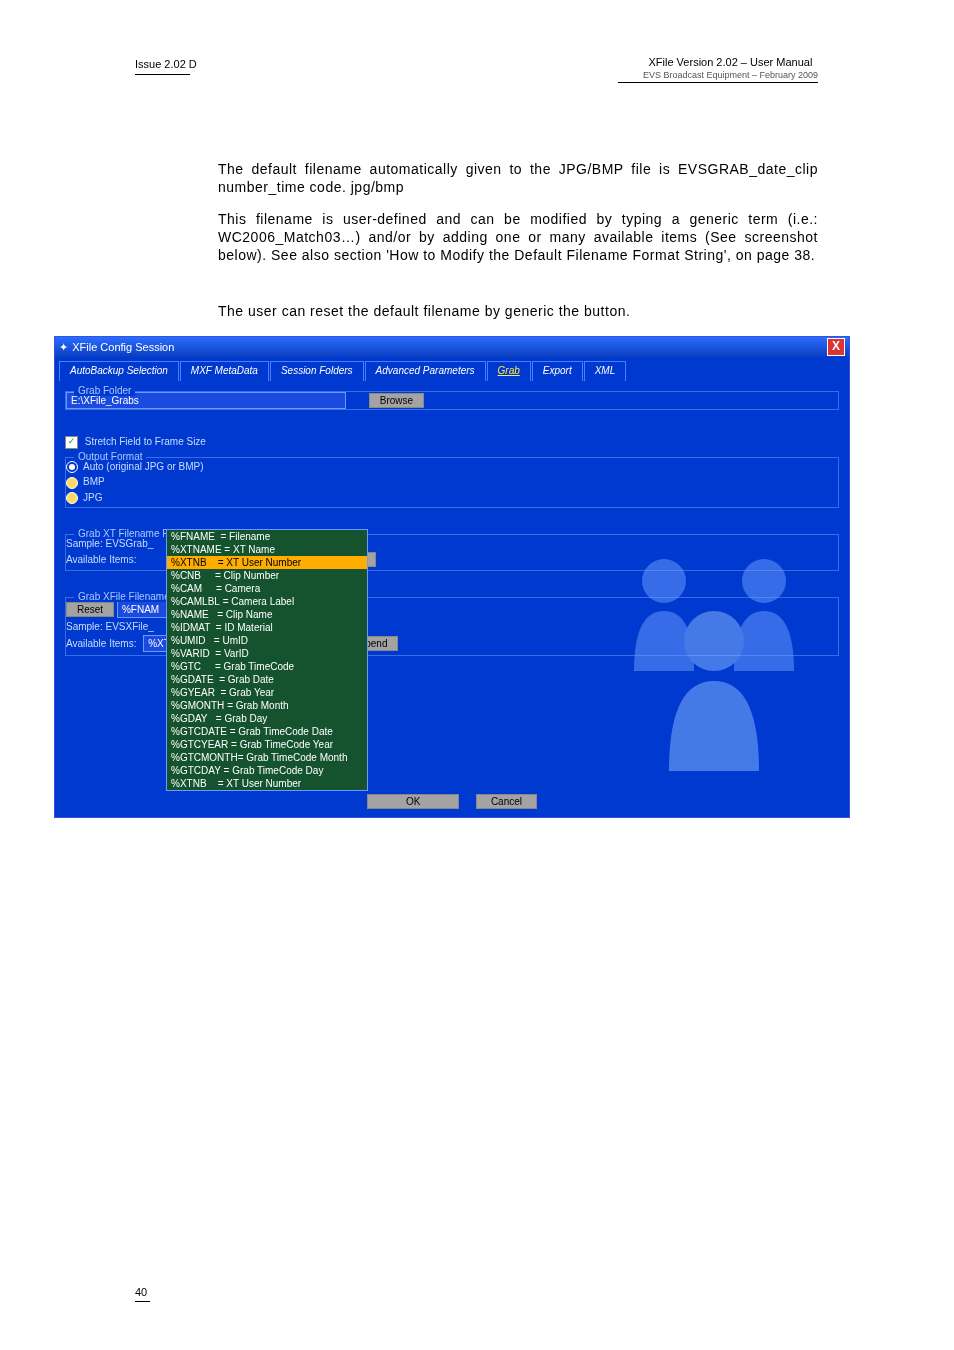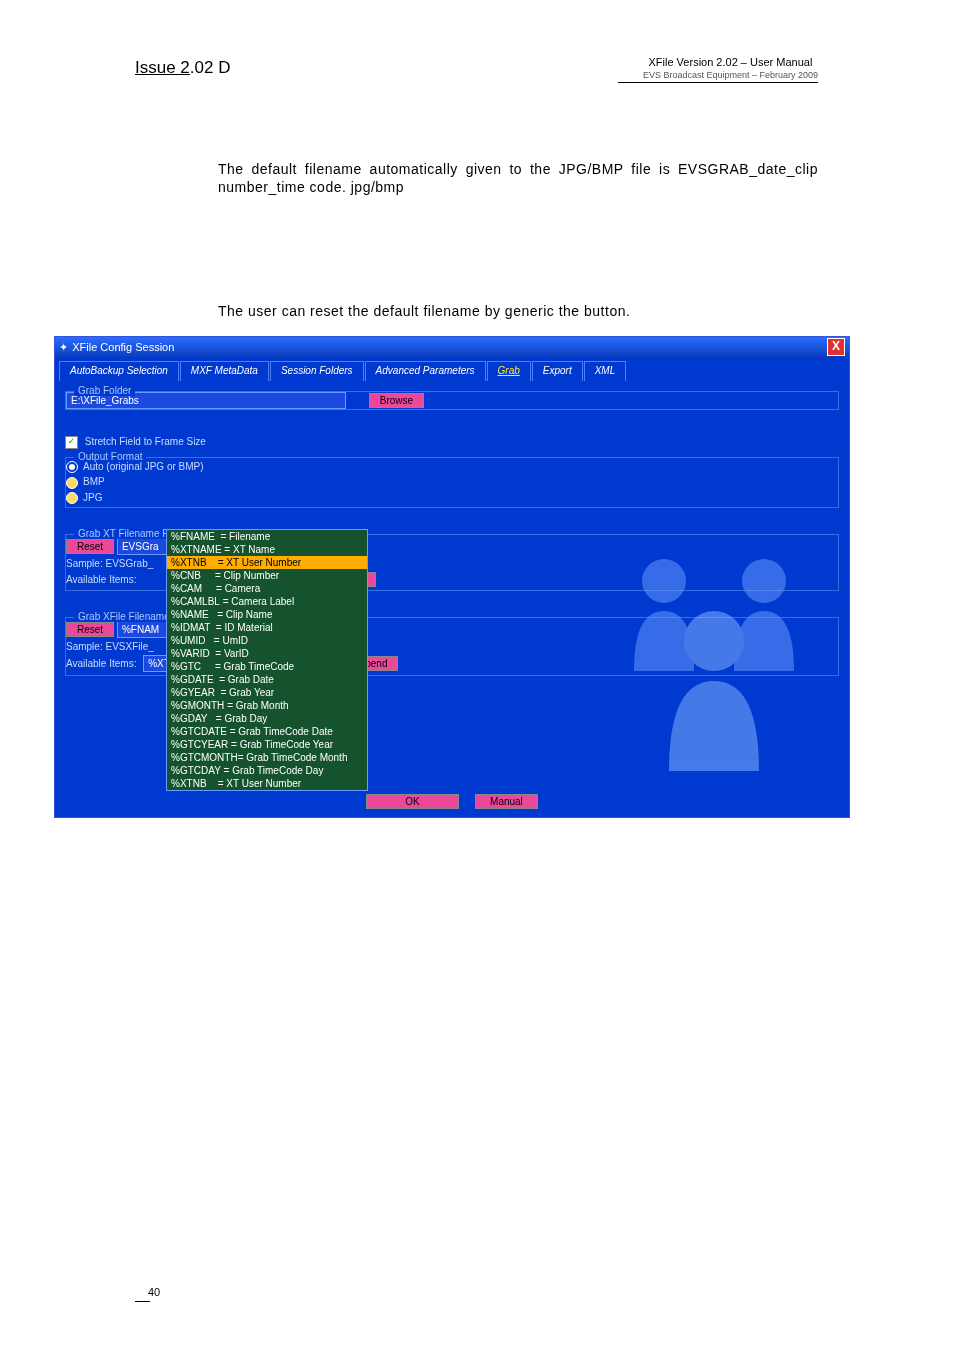--- a/index.html
+++ b/index.html
@@ -1,63 +1,64 @@
 <!DOCTYPE html>
 <html><head>
 <meta charset="utf-8">
 <style>
 body{margin:0;padding:0;background:#fff;font-family:Arial,Helvetica,sans-serif;width:954px}
 .page{position:relative;width:954px;height:1350px;background:#fff}
-.hdr-left{position:absolute;top:58px;left:135px;font-size:17px;color:#000}
+.hdr-left{position:absolute;top:58px;left:135px;font-size:11px;color:#000}
 .hdr-right{position:absolute;top:56px;right:136px;text-align:center}
 .hdr-right .title{font-size:11px;color:#000}
 .hdr-right .sub{font-size:9px;color:#555;margin-top:2px}
 .hdr-line-l{position:absolute;top:74px;left:135px;width:55px;height:1px;background:#000}
 .hdr-line-r{position:absolute;top:82px;right:136px;width:200px;height:1px;background:#000}
 .body-text{position:absolute;left:218px;width:600px;font-size:14px;color:#000;letter-spacing:0.5px}
 .p1{top:160px;text-align:justify;line-height:18px}
 .p2{top:210px;text-align:justify;line-height:18px}
 .p3{top:302px;line-height:18px}
 .screenshot{position:absolute;top:336px;left:54px;width:794px;height:480px;background:#0039d0;border:1px solid #3355dd}
 .titlebar{height:20px;background:linear-gradient(#2b6cff,#0a3ec0);color:#fff;font-size:11px;display:flex;align-items:center;padding:0 4px;justify-content:space-between}
 .titlebar .ttext{display:flex;align-items:center;gap:4px}
 .close-x{width:16px;height:16px;background:#d33;color:#fff;text-align:center;line-height:15px;font-size:12px;font-weight:bold;border:1px solid #fff;cursor:pointer}
 .tabs{display:flex;height:20px;margin:4px 0 0 4px}
 .tab{font-size:10px;font-style:italic;font-weight:normal;color:#fff;padding:3px 10px;border:1px solid #4a7fff;border-bottom:none;background:#0039d0;margin-right:1px;cursor:pointer}
 .tab.grab{color:#ffe84a;text-decoration:underline}
 .content{position:relative;padding:10px;color:#c8dcff;font-size:10px}
 .fieldset{border:1px solid #3a6de0;padding:0;margin-bottom:26px;position:relative}
 .legend{position:absolute;top:-7px;left:8px;background:#0039d0;padding:0 4px;color:#a8c8ff;font-size:10px}
 .input{background:#1a4ae0;border:1px solid #6a9aff;color:#fff;font-size:10px;padding:2px 4px;width:250px}
-.btn{background:#ec4899;border:1px solid #888;color:#000;font-size:10px;padding:1px 10px;cursor:pointer}
+.btn{background:#a3a3a3;border:1px solid #888;color:#000;font-size:10px;padding:1px 10px;cursor:pointer}
 .checkbox{display:inline-block;width:11px;height:11px;background:#fff;border:1px solid #888;font-size:9px;line-height:9px;text-align:center;color:#0a0;margin-right:4px;vertical-align:middle}
 .radio{display:inline-block;width:10px;height:10px;border:1px solid #fff;border-radius:50%;margin-right:5px;vertical-align:middle;position:relative}
 .radio.sel::after{content:"";position:absolute;top:2px;left:2px;width:6px;height:6px;background:#fff;border-radius:50%}
 .row{margin:3px 0}
 .dropdown-list{position:absolute;background:#14532d;border:1px solid #6a9aff;font-size:10px;color:#fff;z-index:5;width:200px}
 .dropdown-list .item{padding:1px 4px;white-space:nowrap}
 .dropdown-list .item.hl{background:#ffae00;color:#000}
 .btn-row{position:absolute;bottom:8px;left:0;right:0;text-align:center}
 .illust{position:absolute;right:25px;top:150px;width:220px;height:250px;opacity:0.6}
-.pg-num{position:absolute;bottom:52px;left:148px;font-size:11px}
+.pg-num{position:absolute;bottom:52px;left:135px;font-size:11px}
 .pg-line{position:absolute;bottom:48px;left:135px;width:15px;height:1px;background:#000}
 </style>
 </head>
 <body>
 
 <div class="page">
 <div class="hdr-left">Issue 2.02 D</div>
 <div class="hdr-line-l"></div>
 <div class="hdr-right">
   <div class="title">XFile Version 2.02 – User Manual</div>
   <div class="sub">EVS Broadcast Equipment – February 2009</div>
 </div>
 <div class="hdr-line-r"></div>
 
 <div class="body-text p1">The default filename automatically given to the JPG/BMP file is EVSGRAB_date_clip number_time code. jpg/bmp</div>
+<div class="body-text p2">This filename is user-defined and can be modified by typing a generic term (i.e.: WC2006_Match03…) and/or by adding one or many available items (See screenshot below). See also section 'How to Modify the Default Filename Format String', on page 38.</div>
 <div class="body-text p3">The user can reset the default filename by generic the             button.</div>
 
 <div class="screenshot">
   <div class="titlebar">
     <div class="ttext">
           <span>✦</span>
           <span>XFile Config Session</span>
         </div>
     <div class="close-x">X</div>
   </div>
@@ -85,24 +86,20 @@
 
     <div class="fieldset" style="margin-top:8px">
       <div class="legend">Output Format</div>
       <div class="row"><span class="radio sel"></span><span>Auto (original JPG or BMP)</span></div>
       <div class="row"><span class="radio" style="background:#ffd966"></span><span>BMP</span></div>
       <div class="row"><span class="radio" style="background:#ffd966"></span><span>JPG</span></div>
     </div>
 
     <div class="fieldset" style="position:relative">
       <div class="legend">Grab XT Filename Format String</div>
-      <div class="row">
-        <button class="btn">Reset</button>
-        <input class="input" style="width: 50px;" value="EVSGra">
-      </div>
       <div class="row">Sample: EVSGrab_</div>
       <div class="row">
         <span>Available Items:</span>
         <button class="btn" style="margin-left:180px">Append</button>
       </div>
 
       <div class="dropdown-list" style="left:100px;top:-6px">
         <div class="item"><span>%FNAME</span>&nbsp;&nbsp;<span>= Filename</span></div>
         <div class="item"><span>%XTNAME</span>&nbsp;<span>= XT Name</span></div>
         <div class="item hl"><span>%XTNB</span>&nbsp;&nbsp;&nbsp;&nbsp;<span>= XT User Number</span></div>
@@ -149,19 +146,19 @@
               <path d="M130 140 Q130 80 160 80 Q190 80 190 140 Z"></path>
         <circle cx="110" cy="110" r="30" fill="#8bb8ff"></circle>
               <path d="M65 240 Q65 150 110 150 Q155 150 155 240 Z" fill="#8bb8ff"></path>
         </g>
       </svg>
     </div>
 
   </div>
   <div class="btn-row">
     <button class="btn" style="padding:1px 38px">OK</button>
-    <button class="btn" style="margin-left:12px;padding:1px 14px">Manual</button>
+    <button class="btn" style="margin-left:12px;padding:1px 14px">Cancel</button>
   </div>
 </div>
 
 <div class="pg-num">40</div>
 <div class="pg-line"></div>
 </div>
 
 </body></html>

